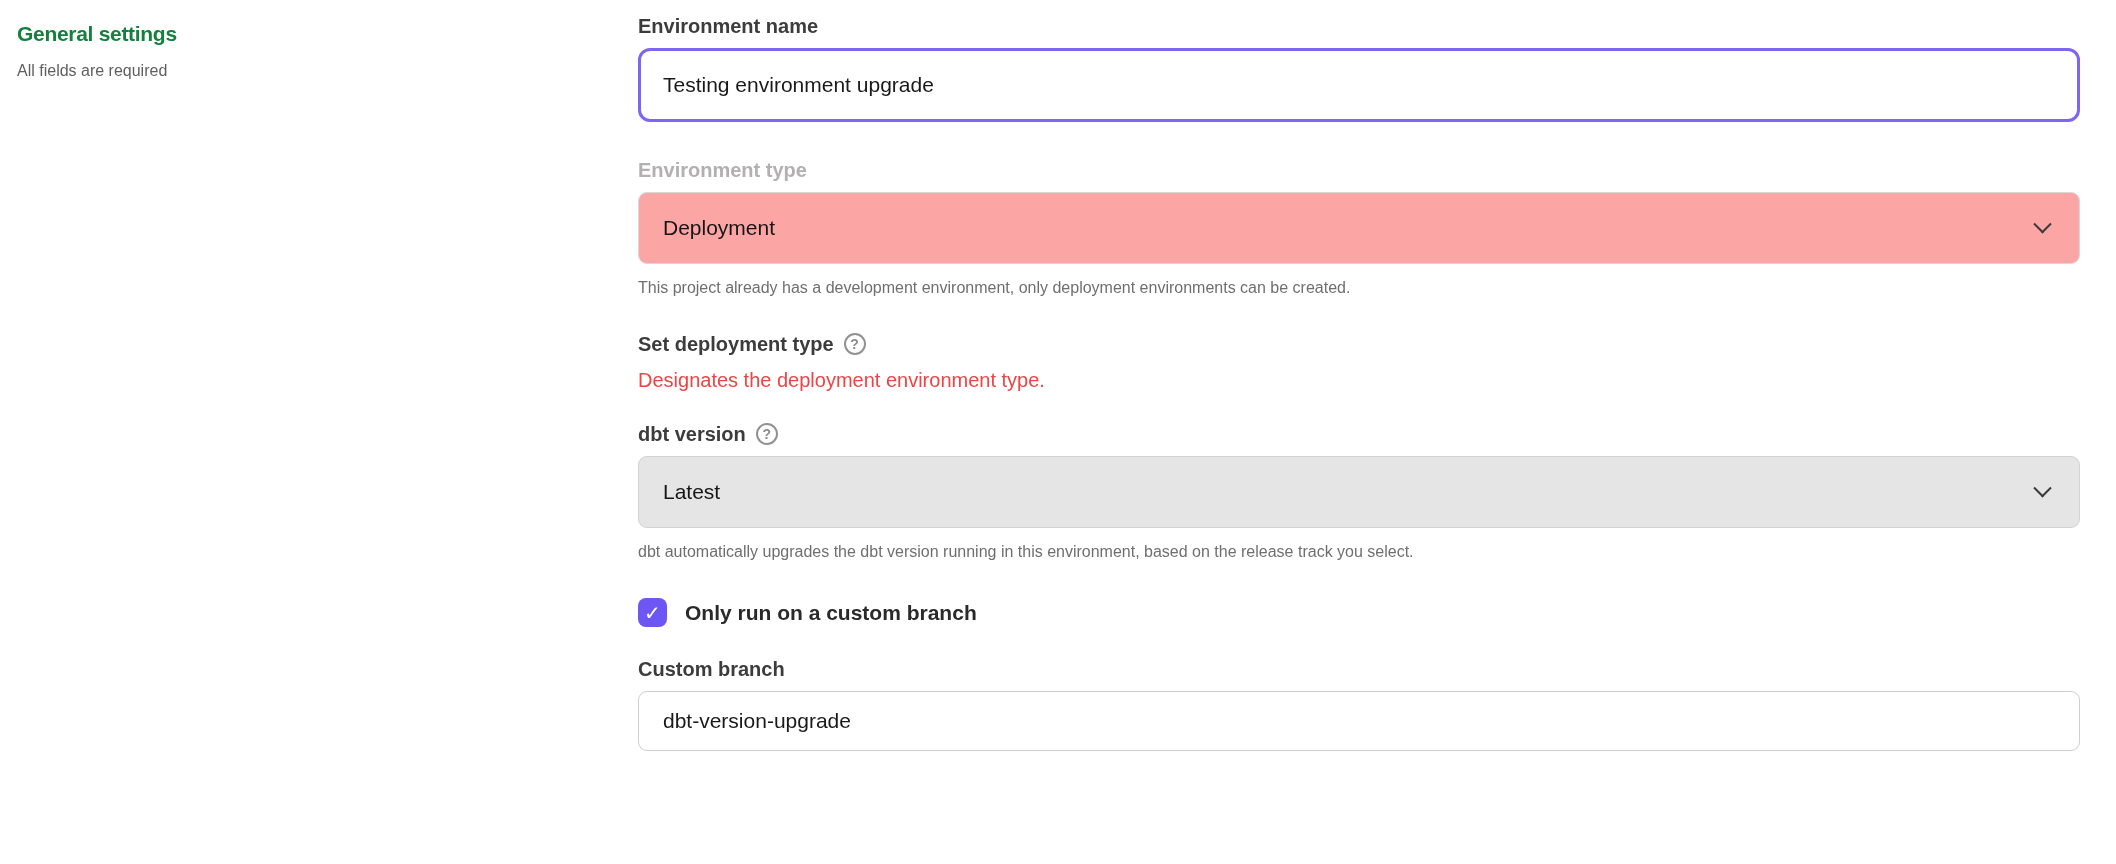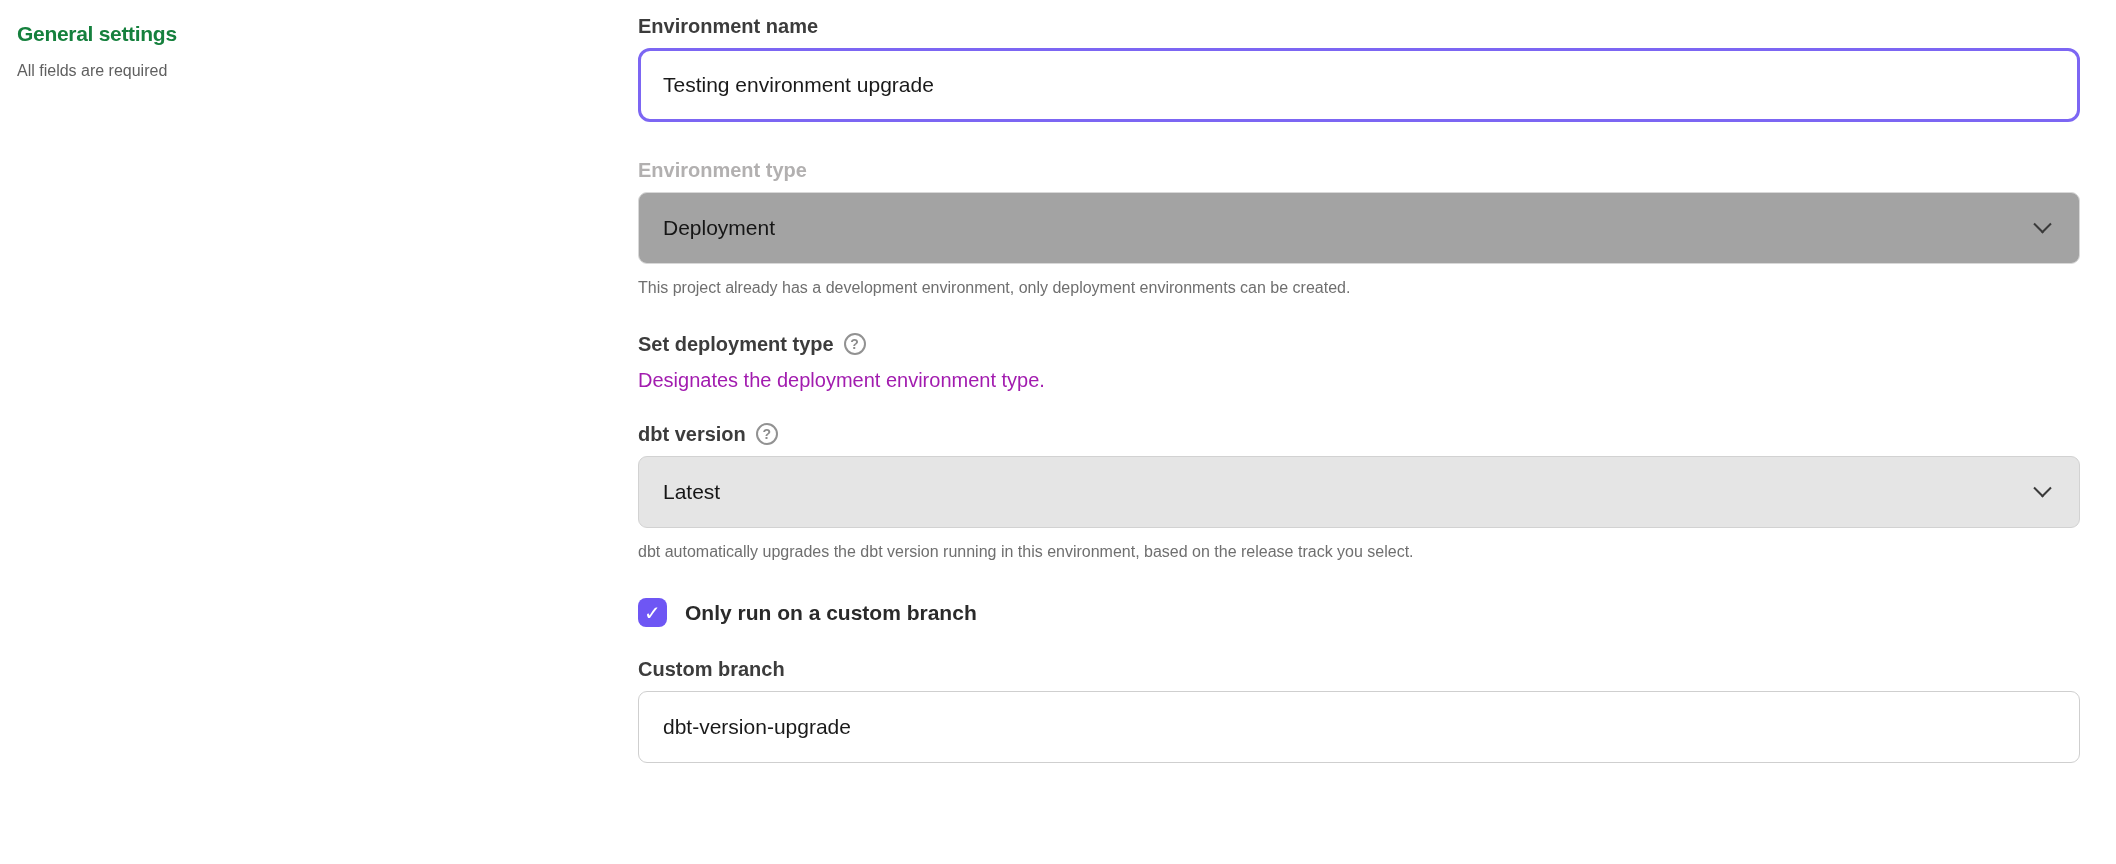--- a/index.html
+++ b/index.html
@@ -58,21 +58,21 @@
     color: #8c8c8c;
     font-size: 14px;
     font-weight: 700;
     line-height: 1;
     cursor: default;
   }
 
   .text-input {
     display: block;
     width: 100%;
-    height: 72px;
+    height: 60px;
     padding: 0 24px;
     border: 1px solid #cfcfcf;
     border-radius: 9px;
     font-family: inherit;
     font-size: 21px;
     color: #1a1a1a;
     background: #fff;
     outline: none;
   }
   .text-input.focused {
@@ -89,21 +89,21 @@
     width: 100%;
     height: 72px;
     padding: 0 30px 0 24px;
     border: 1px solid #d2d2d2;
     border-radius: 9px;
     background: #e5e5e5;
     font-size: 21px;
     color: #161616;
     cursor: pointer;
   }
-  .select.disabled { background: #a3a3a3; border-color: #d8d8d8; justify-content: space-between; }
+  .select.disabled { background: #fca5a5; border-color: #d8d8d8; justify-content: space-between; }
 
   .chevron {
     width: 13px; height: 13px;
     border-right: 2.5px solid #3a3a3a;
     border-bottom: 2.5px solid #3a3a3a;
     transform: rotate(45deg) translate(-3px, -3px);
   }
 
   .helper {
     margin: 10px 0 0 0;
@@ -112,21 +112,21 @@
     color: #6f6f6f;
   }
 
   .field { margin-bottom: 22px; }
   .field.mb-lg { margin-bottom: 30px; margin-top: 36px; }
 
   .section-desc {
     margin: 4px 0 0 0;
     font-size: 20px;
     line-height: 28px;
-    color: #a21caf;
+    color: #ef4444;
   }
 
   .options-row {
     display: flex;
     align-items: center;
     gap: 19px;
     margin-top: 13px;
     padding: 6px 0 6px 6px; 
   }
   .option-btn {

